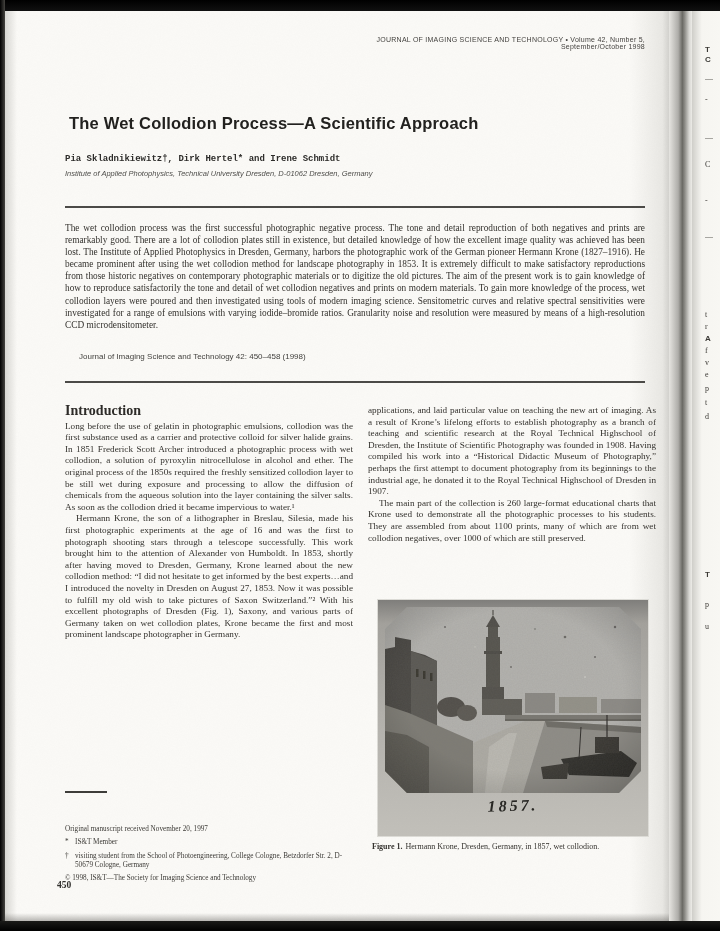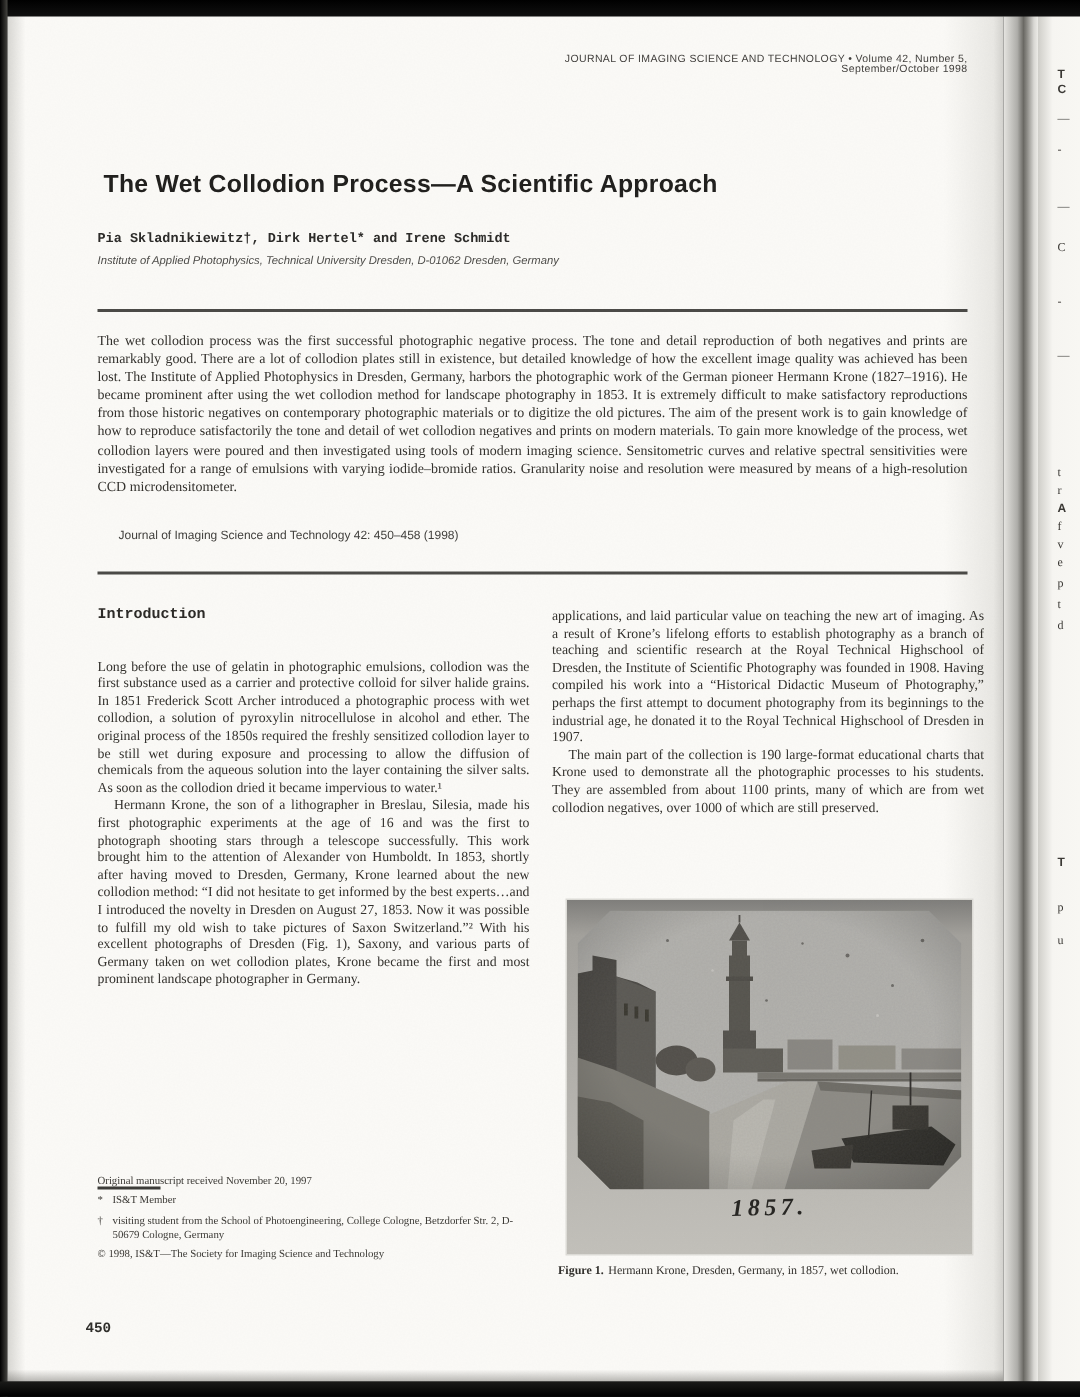--- a/index.html
+++ b/index.html
@@ -25,30 +25,30 @@
   .page-next{left:692px;top:11px;width:28px;height:910px;
     background:linear-gradient(90deg,#cfcec9 0,#f6f5f1 35%,#f8f7f3 100%);}
   
   .header-line{font-family:"Liberation Sans",sans-serif;font-size:7px;color:#413f3c;letter-spacing:.25px;text-align:right;}
   .title{font-family:"Liberation Sans",sans-serif;font-weight:bold;font-size:16.5px;letter-spacing:.2px;color:#21201e;}
   .authors{font-family:Liberation Mono, monospace;font-weight:bold;font-size:9px;color:#2c2b29;}
   .affil{font-family:Liberation Sans, sans-serif;font-style:italic;font-size:7.5px;color:#4d4c49;}
   .rule{height:2px;background:#4b4a47;}
   .abstract{font-size:9.3px;line-height:12.1px;text-align:justify;color:#32302c;}
   .citation{font-family:"Liberation Sans",sans-serif;font-size:8px;color:#403f3c;margin-left:14px;}
-  .sec-head{font-weight:bold;font-size:10px;color:#2c2a27;margin:0 0 22px 0;font-family:Liberation Mono, monospace;}
+  .sec-head{font-weight:bold;font-size:14px;color:#2c2a27;margin:0 0 4px 0;}
   .col{font-size:9.2px;line-height:11.6px;text-align:justify;color:#33312d;}
   .col p{margin:0;}
   .col p.ind{text-indent:11px;}
   .fnrule{width:42px;height:2px;background:#3d3c39;}
   .footnotes{font-size:7.2px;line-height:8.9px;color:#3b3935;font-family:"Liberation Serif",serif;}
   .fn-row{display:flex;margin-bottom:4.5px;}
   .fn-sym{width:10px;flex:none;}
   .fn-text{flex:1;}
-  .pagenum{font-weight:bold;font-size:9.5px;color:#2f2e2b;font-family:Liberation Mono, monospace;}
+  .pagenum{font-weight:bold;font-size:9.5px;color:#2f2e2b;}
   
   .fig-card{width:270px;height:236px;
     background:linear-gradient(180deg,#7f7e7b 0,#a3a19c 10%,#b5b3ae 55%,#c2c0ba 100%);
     box-shadow:0 0 0 1px #dddcd7;}
   .fig-photo{position:absolute;left:7px;top:7px;}
   .fig-year{position:absolute;left:0;top:197px;width:100%;text-align:center;
     font-style:italic;font-weight:bold;font-size:16px;letter-spacing:3px;color:#272623;
     transform:rotate(-1.5deg);}
   .fig-caption{font-size:8px;line-height:10.5px;color:#33312d;}
   .fig-caption .cap-label{font-weight:bold;margin-right:3px;}
@@ -81,42 +81,42 @@
 
   <div class="abs rule" style="left:60px;top:370px;width:580px;"></div>
 
   <div class="abs col" style="left:60px;top:394px;width:288px;height:385px;overflow:hidden;">
     <div class="sec-head">Introduction</div>
     <p>Long before the use of gelatin in photographic emulsions, collodion was the first substance used as a carrier and protective colloid for silver halide grains. In 1851 Frederick Scott Archer introduced a photographic process with wet collodion, a solution of pyroxylin nitrocellulose in alcohol and ether. The original process of the 1850s required the freshly sensitized collodion layer to be still wet during exposure and processing to allow the diffusion of chemicals from the aqueous solution into the layer containing the silver salts. As soon as the collodion dried it became impervious to water.¹</p>
     <p class="ind">Hermann Krone, the son of a lithographer in Breslau, Silesia, made his first photographic experiments at the age of 16 and was the first to photograph shooting stars through a telescope successfully. This work brought him to the attention of Alexander von Humboldt. In 1853, shortly after having moved to Dresden, Germany, Krone learned about the new collodion method: “I did not hesitate to get informed by the best experts…and I introduced the novelty in Dresden on August 27, 1853. Now it was possible to fulfill my old wish to take pictures of Saxon Switzerland.”² With his excellent photographs of Dresden (Fig. 1), Saxony, and various parts of Germany taken on wet collodion plates, Krone became the first and most prominent landscape photographer in Germany.</p>
   </div>
 
   <div class="abs fnrule" style="left:60px;top:780px;"></div>
-  <div class="abs footnotes" style="left:60px;top:772px;width:288px;">
+  <div class="abs footnotes" style="left:60px;top:814px;width:288px;">
     <div class="fn-row">
       <div class="fn-text">Original manuscript received November 20, 1997</div>
     </div>
     <div class="fn-row">
       <div class="fn-sym">*</div>
       <div class="fn-text">IS&amp;T Member</div>
     </div>
     <div class="fn-row">
       <div class="fn-sym">†</div>
       <div class="fn-text">visiting student from the School of Photoengineering, College Cologne, Betzdorfer Str. 2, D-50679 Cologne, Germany</div>
     </div>
     <div class="fn-row">
       <div class="fn-text">© 1998, IS&amp;T—The Society for Imaging Science and Technology</div>
     </div>
   </div>
 
   <div class="abs pagenum" style="left:52px;top:869px;">450</div>
 
   <div class="abs col" style="left:363px;top:394px;width:288px;height:192px;overflow:hidden;">
     <p>applications, and laid particular value on teaching the new art of imaging. As a result of Krone’s lifelong efforts to establish photography as a branch of teaching and scientific research at the Royal Technical Highschool of Dresden, the Institute of Scientific Photography was founded in 1908. Having compiled his work into a “Historical Didactic Museum of Photography,” perhaps the first attempt to document photography from its beginnings to the industrial age, he donated it to the Royal Technical Highschool of Dresden in 1907.</p>
-    <p class="ind">The main part of the collection is 190 large-format educational charts that Krone used to demonstrate all the photographic processes to his students. They are assembled from about 1100 prints, many of which are from wet collodion negatives, over 1000 of which are still preserved.</p>
+    <p class="ind">The main part of the collection is 260 large-format educational charts that Krone used to demonstrate all the photographic processes to his students. They are assembled from about 1100 prints, many of which are from wet collodion negatives, over 1000 of which are still preserved.</p>
   </div>
 
   <div class="abs fig-card" style="left:373px;top:589px;">
     <svg class="fig-photo" width="256" height="186" viewBox="0 0 256 186">
       <defs>
         <clipPath id="octa">
           <polygon points="22,0 234,0 256,22 256,164 234,186 22,186 0,164 0,22"></polygon>
         </clipPath>
         <filter id="grain" x="0" y="0" width="100%" height="100%">
           <feTurbulence type="fractalNoise" baseFrequency="0.8" numOctaves="2" seed="7" stitchTiles="stitch"></feTurbulence>

